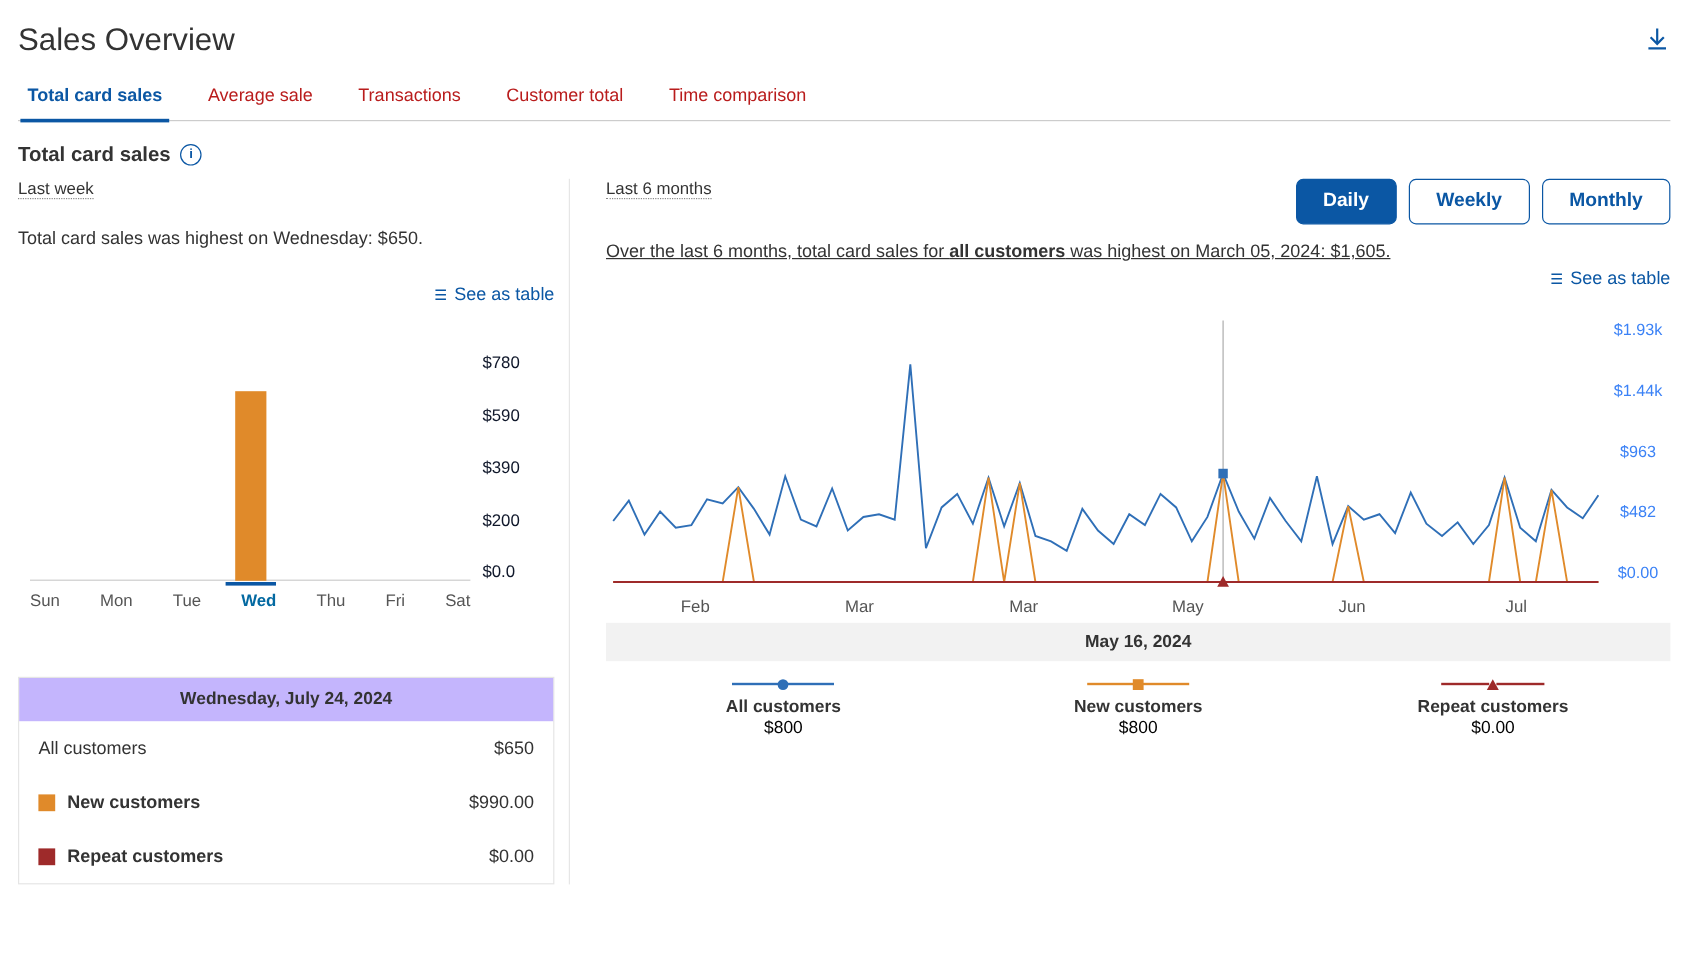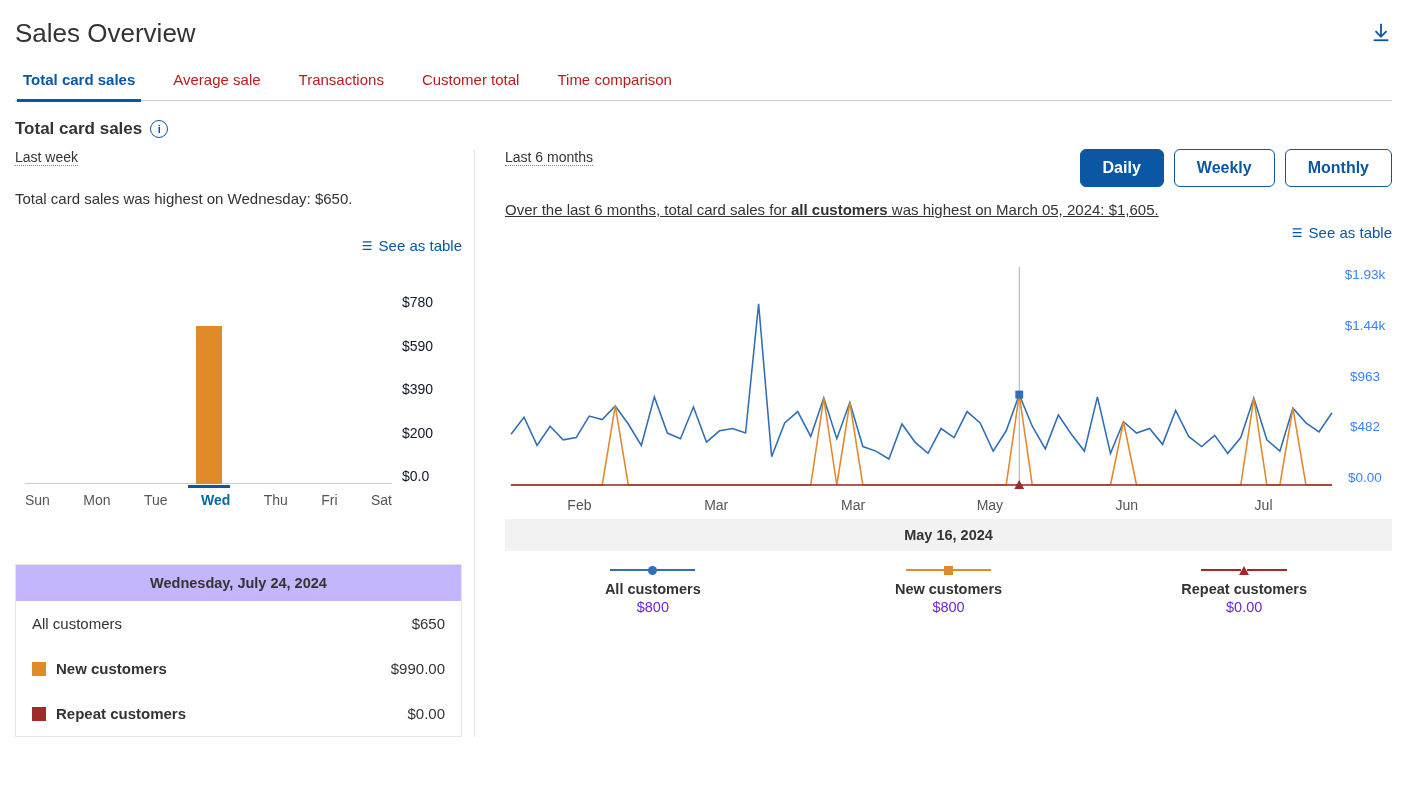--- a/index.html
+++ b/index.html
@@ -47,21 +47,21 @@
   .line-xlabels { position:absolute; left:6px; right:60px; bottom:2px; display:flex; font-size:14px; color:#555;}
   .line-xlabels span { flex:1; text-align:center;}
   .line-ylabels { position:absolute; right:0; top:12px; bottom:30px; width:54px; display:flex; flex-direction:column; justify-content:space-between; font-size:13.5px; color:#3b82f6; text-align:center;}
   .hover-date { background:#f2f2f2; text-align:center; padding:8px; font-weight:600; font-size:14.5px; margin-top:4px;}
   .legend { display:flex; margin-top:12px;}
   .legend-item { flex:1; text-align:center;}
   .legend-item .marker { display:flex; align-items:center; justify-content:center; height:14px; margin-bottom:4px;}
   .legend-item .marker .ln { height:2px; width:40px;}
   .legend-item .marker .pt { margin:0 -2px; z-index:1;}
   .legend-item .name { font-weight:600; font-size:14.5px; color:#333;}
-  .legend-item .val { font-size:14.5px; color:#6d28d9; margin-top:2px;}
+  .legend-item .val { font-size:14.5px; color:#000000; margin-top:2px;}
 </style>
 </head>
 <body>
 
 <div class="page">
   <div class="header">
     <div class="title">Sales Overview</div>
     <div class="dl-icon">
       <svg width="22" height="22" viewBox="0 0 24 24" fill="none" stroke="#0b57a4" stroke-width="2">
           <path d="M12 3v13"></path>

